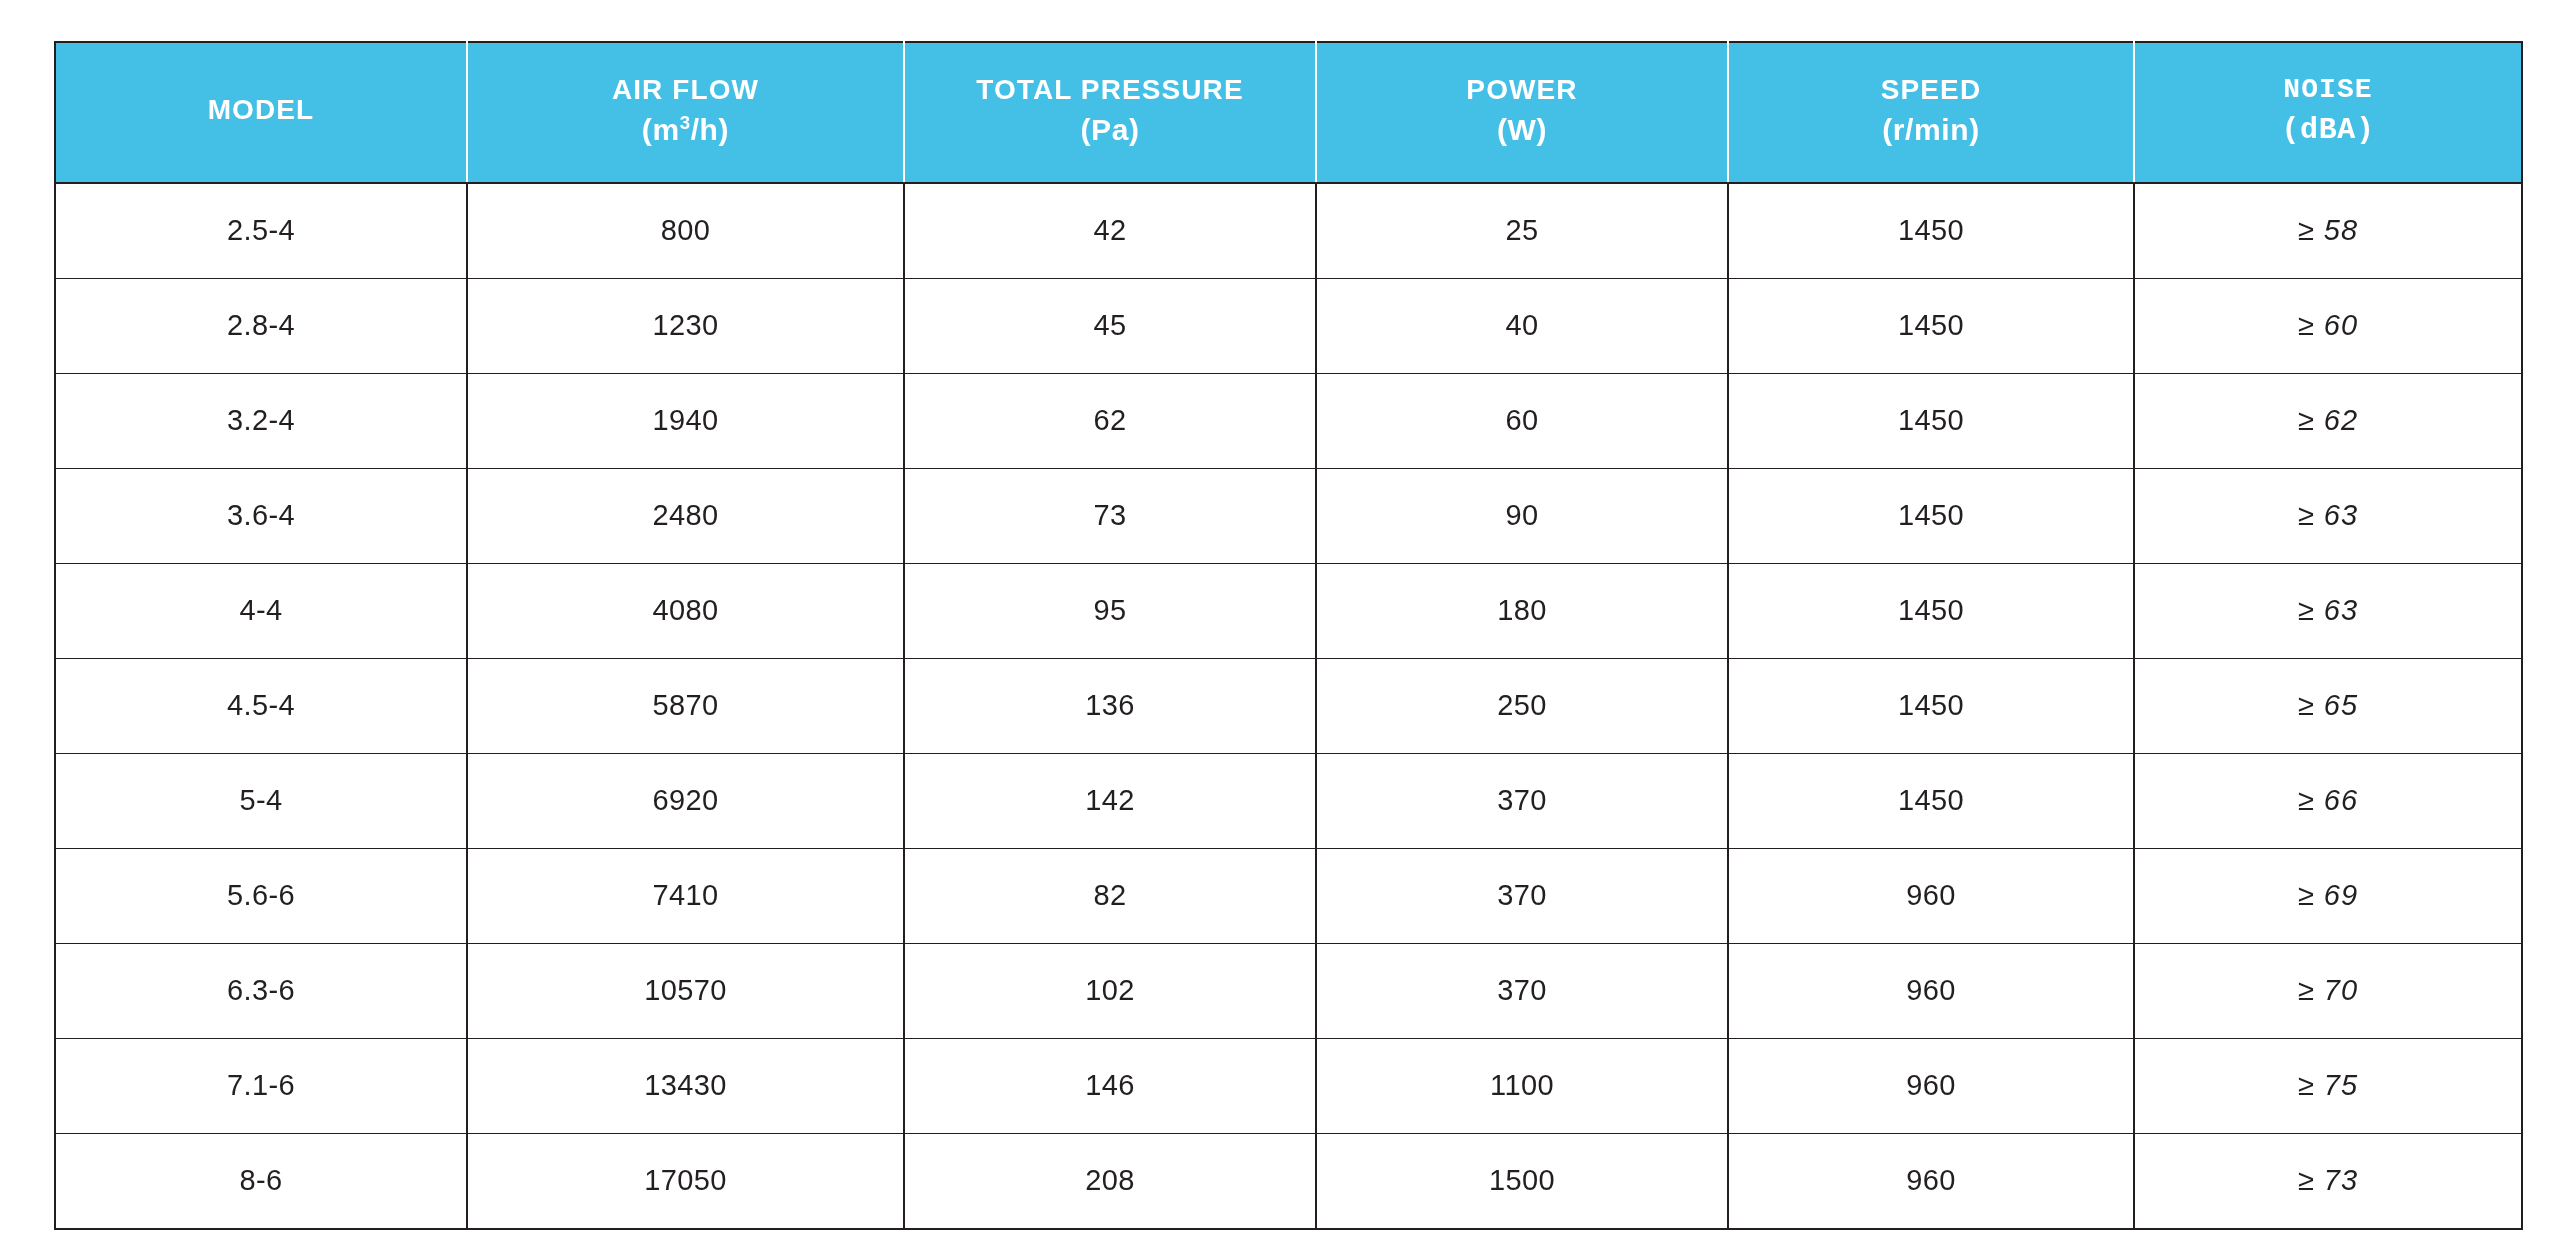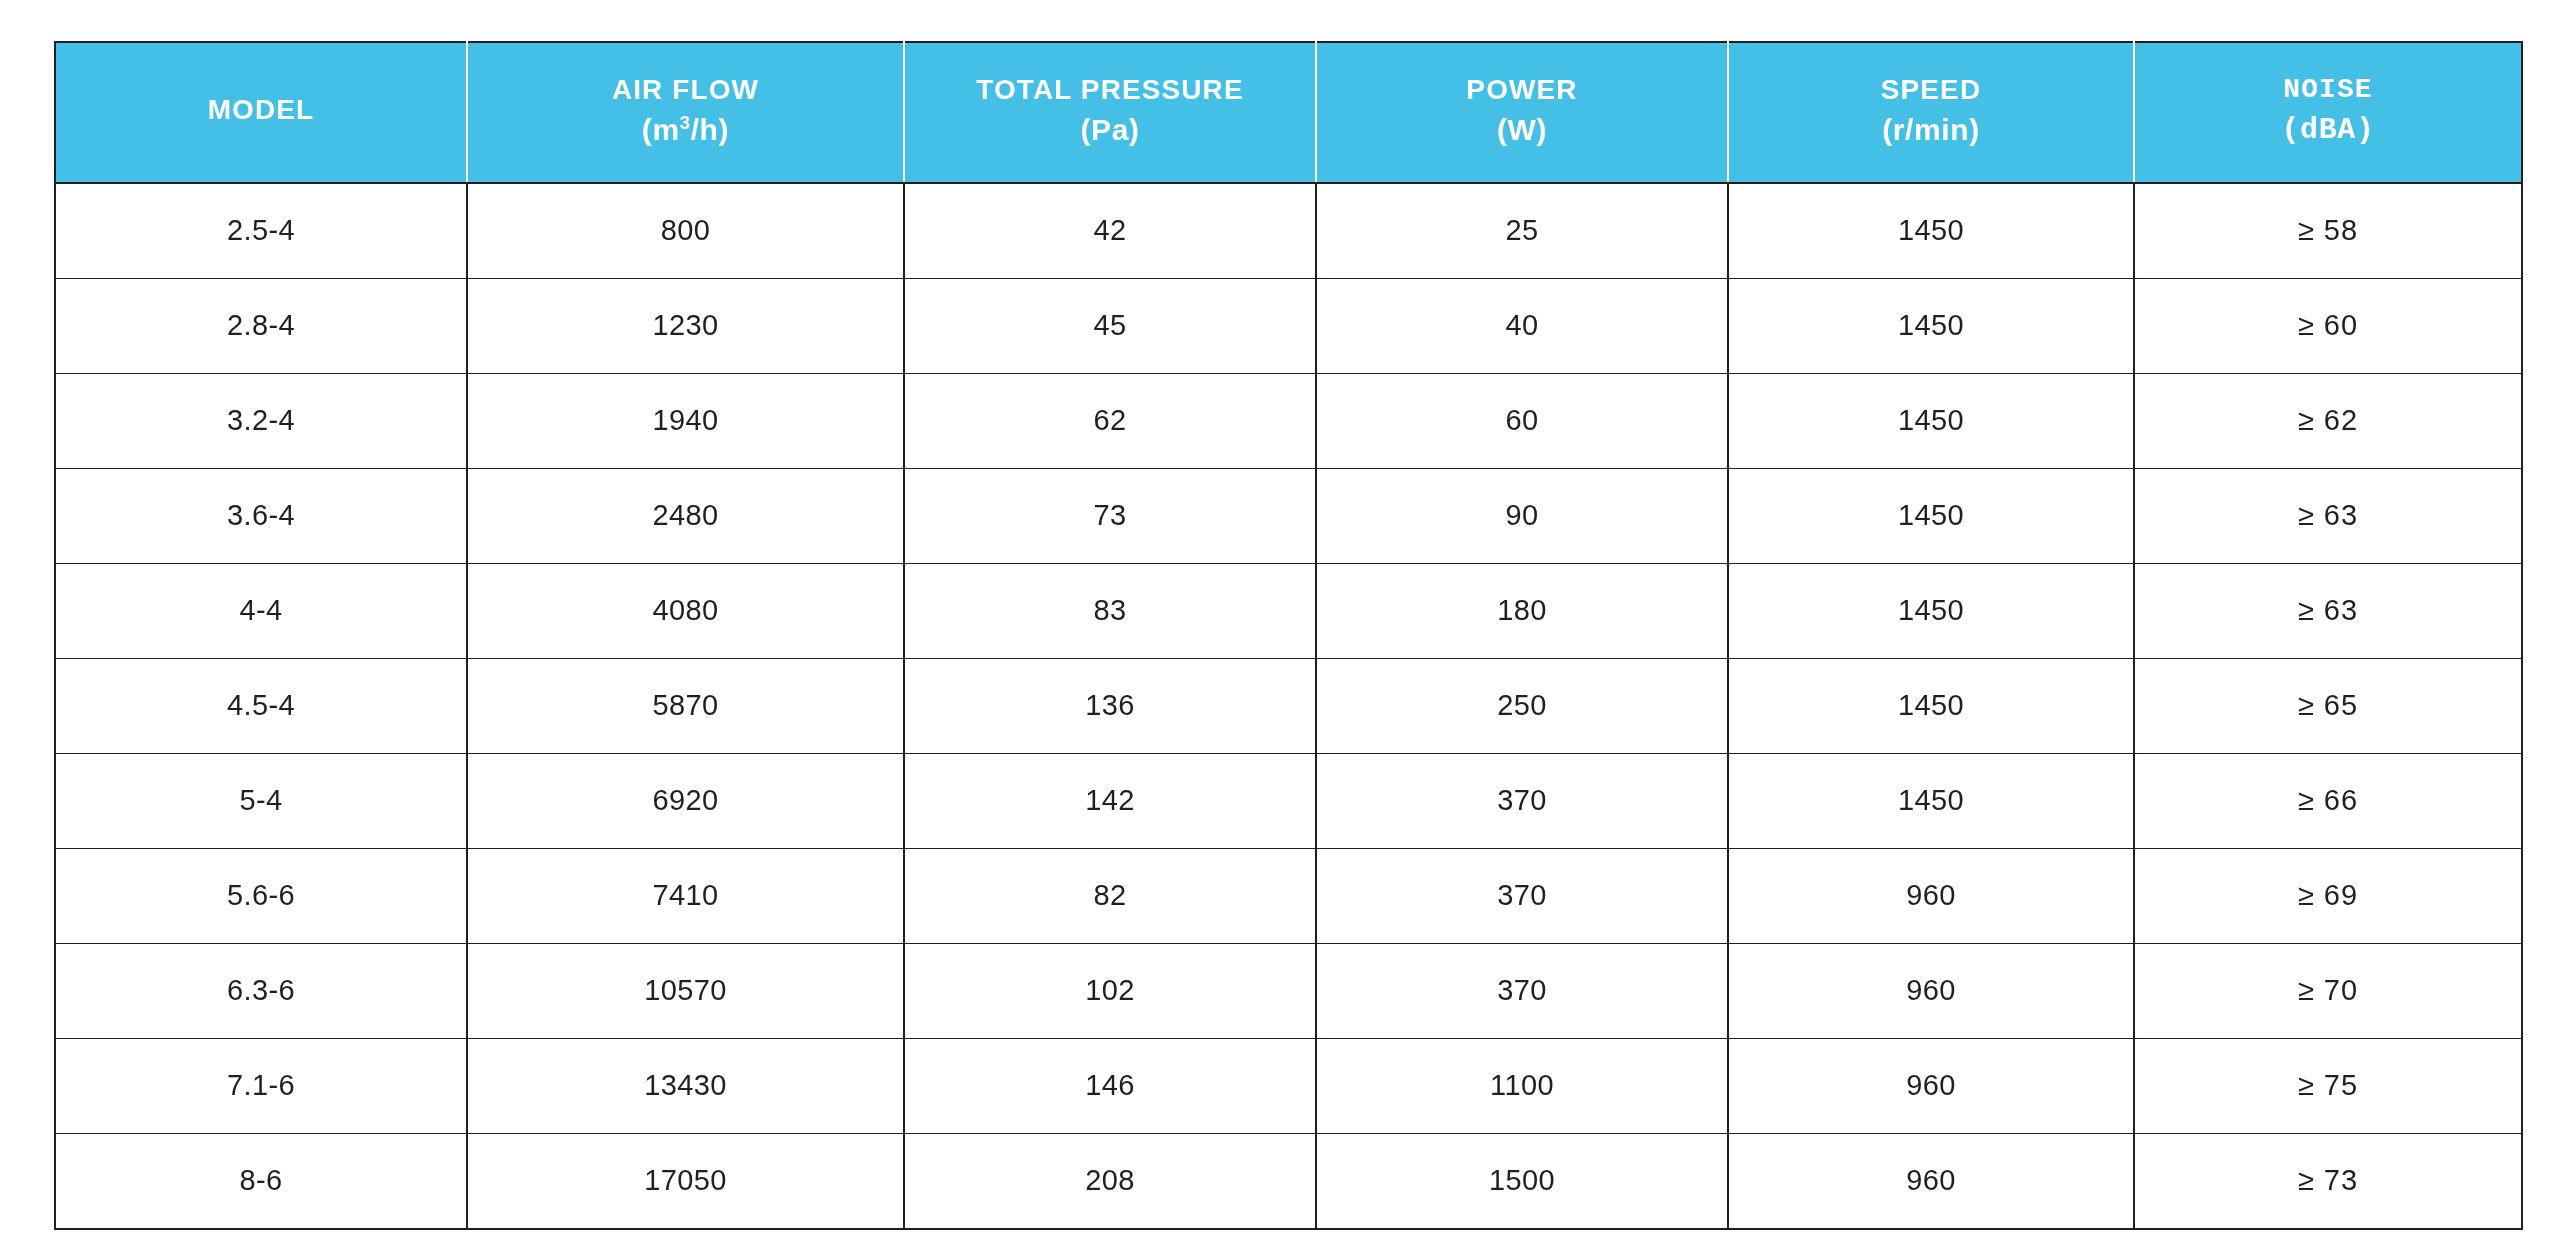--- a/index.html
+++ b/index.html
@@ -73,20 +73,21 @@
   }
   tbody td:last-child { border-right: none; }
   tbody tr:last-child td { border-bottom: none; }
   sup {
     font-size: 0.62em;
     vertical-align: super;
     line-height: 0;
   }
   .noise-cell {
     letter-spacing: 0.9px;
+    font-style: italic;
   }
 </style>
 </head>
 <body>
 
 <div class="sheet">
   <table class="spec">
     <colgroup>
       <col class="c-model">
       <col class="c-airflow">
@@ -151,21 +152,21 @@
           <td>3.6-4</td>
           <td>2480</td>
           <td>73</td>
           <td>90</td>
           <td>1450</td>
           <td class="noise-cell">≥ 63</td>
         </tr>
         <tr>
           <td>4-4</td>
           <td>4080</td>
-          <td>83</td>
+          <td>95</td>
           <td>180</td>
           <td>1450</td>
           <td class="noise-cell">≥ 63</td>
         </tr>
         <tr>
           <td>4.5-4</td>
           <td>5870</td>
           <td>136</td>
           <td>250</td>
           <td>1450</td>

